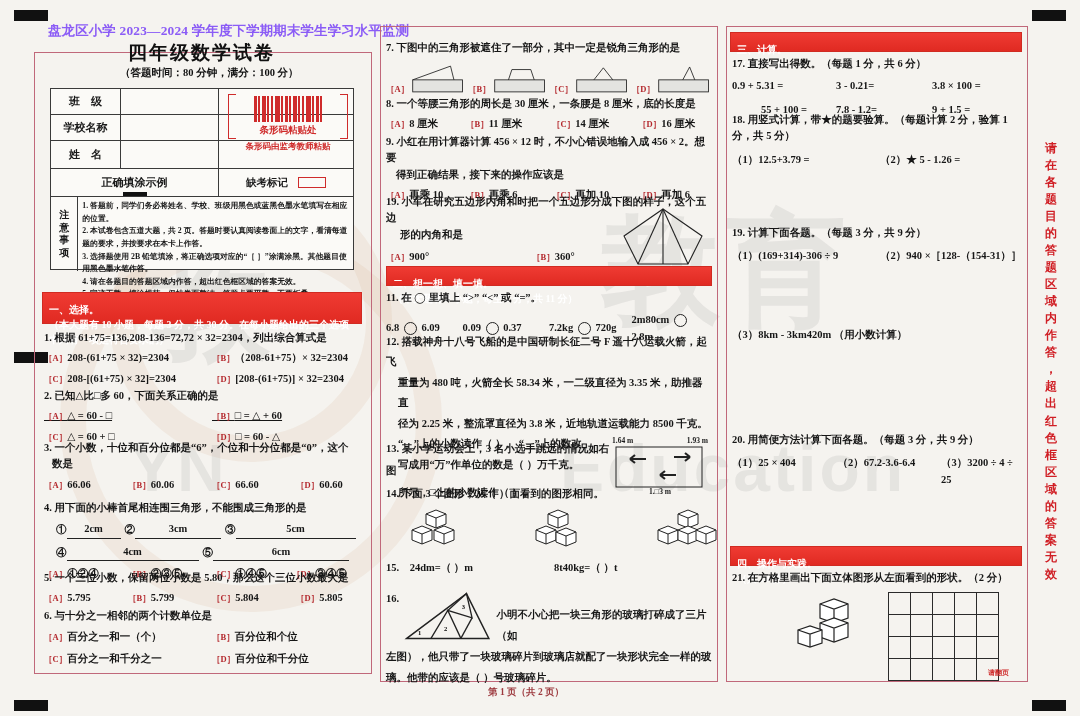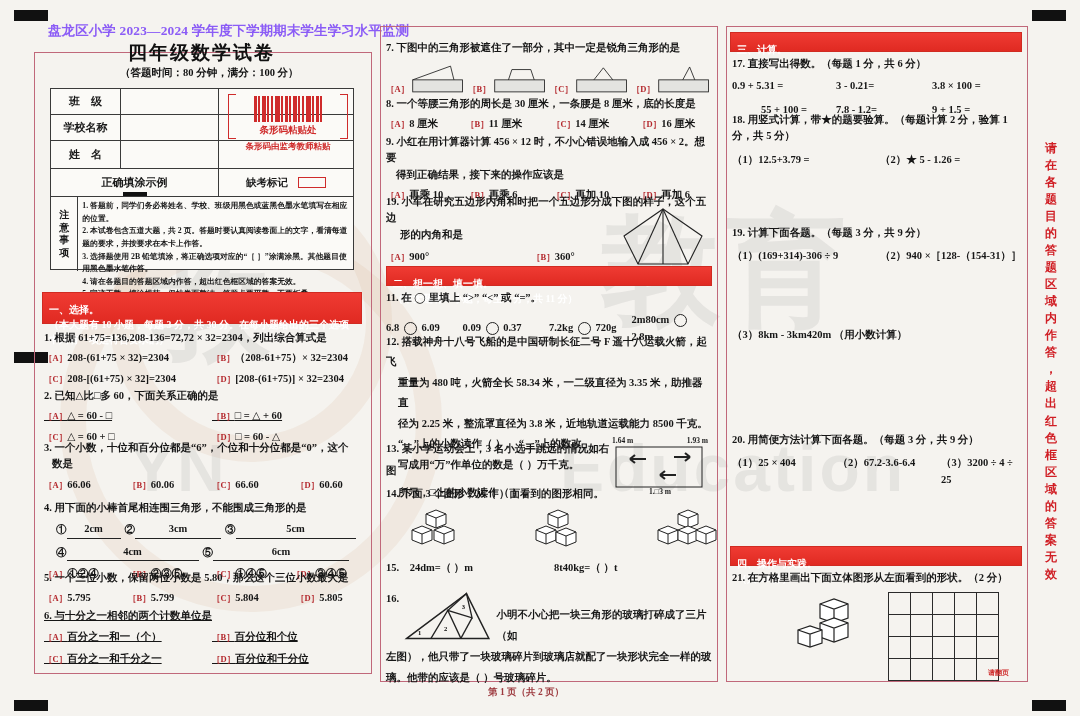--- a/index.html
+++ b/index.html
@@ -232,21 +232,21 @@
   <div class="q" style="left:44px;top:570px;width:320px;">
     <div>5. 一个三位小数，保留两位小数是 5.80，那么这个三位小数最大是</div>
     <div style="display:flex;margin-top:4px;">
       <div style="width:84px;"><span class="tag">［A］</span><span class="opt">5.795</span></div>
       <div style="width:84px;"><span class="tag">［B］</span><span class="opt">5.799</span></div>
       <div style="width:84px;"><span class="tag">［C］</span><span class="opt">5.804</span></div>
       <div><span class="tag">［D］</span><span class="opt">5.805</span></div>
     </div>
   </div>
 
-  <div class="q" style="left:44px;top:608px;width:320px;text-decoration:underline;">
+  <div class="q" style="left:44px;top:608px;width:320px;">
     <div>6. 与十分之一相邻的两个计数单位是</div>
     <div style="display:flex;margin-top:5px;">
       <div style="width:168px;"><span class="tag">［A］</span><span class="opt">百分之一和一（个）</span></div>
       <div><span class="tag">［B］</span><span class="opt">百分位和个位</span></div>
     </div>
     <div style="display:flex;margin-top:5px;">
       <div style="width:168px;"><span class="tag">［C］</span><span class="opt">百分之一和千分之一</span></div>
       <div><span class="tag">［D］</span><span class="opt">百分位和千分位</span></div>
     </div>
   </div>

